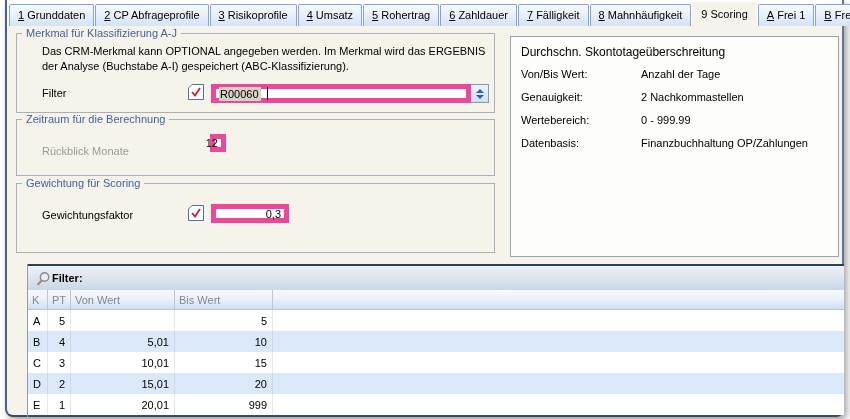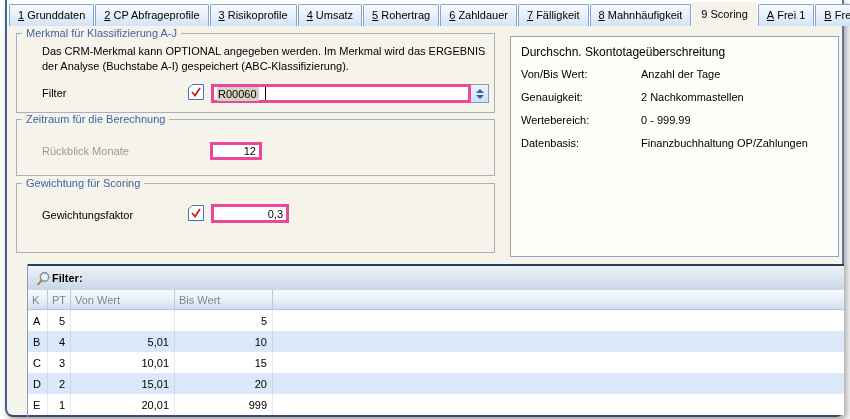--- a/index.html
+++ b/index.html
@@ -23,21 +23,21 @@
   .tab.active .key { text-decoration:none; }
 
   
   .groupbox { position:absolute; border:1px solid #a9b0bc; }
   .groupbox-title { position:absolute; top:-7px; left:5px; background:#f5f3ea; padding:0 4px;
     color:#4162a5; line-height:13px; white-space:nowrap; }
   .gb-label { position:absolute; white-space:nowrap; }
   .gb-label.disabled { color:#9c9c93; }
   .gb-desc { position:absolute; left:25px; top:10px; width:452px; line-height:15px; }
 
-  .xp-input { position:absolute; background:#fff; border:3px solid #ec4899; height:19px;
+  .xp-input { position:absolute; background:#fff; border:5px solid #ec4899; height:19px;
     font-family:inherit; font-size:11px; padding:0 3px; display:flex; align-items:center; }
   .xp-input.num { justify-content:flex-end; }
 
   .sel-text { background:#d6d2c6; padding:1px 2px 1px 1px; }
   .caret { display:inline-block; width:1px; height:13px; background:#000; margin-left:6px; }
 
   
   .checkicon { position:absolute; width:16px; height:16px; }
 
   
@@ -117,21 +117,21 @@
     </div>
     <div class="spinner" style="left:454px; top:50px;">
       <div class="spin-up"></div>
       <div class="spin-down"></div>
     </div>
   </div>
 
   <div class="groupbox" style="left:9px; top:119px; width:479px; height:57px;">
     <div class="groupbox-title">Zeitraum für die Berechnung</div>
     <div class="gb-label disabled" style="left:25px; top:25px;">Rückblick Monate</div>
-    <div class="xp-input num" style="left:193px; top:22px; width:52px; height:18px;">
+    <div class="xp-input num" style="left:193px; top:14px; width:16px; height:18px;">
       <span>12</span>
     </div>
   </div>
 
   <div class="groupbox" style="left:9px; top:183px; width:479px; height:70px;">
     <div class="groupbox-title">Gewichtung für Scoring</div>
     <div class="gb-label" style="left:25px; top:25px;">Gewichtungsfaktor</div>
 
     <svg class="checkicon" style="left:171px; top:21px;" viewBox="0 0 16 16">
       <polygon points="4,0.5 15.5,0.5 15.5,15.5 0.5,15.5 0.5,4" fill="#ffffff" stroke="#4a6fb5" stroke-width="1"></polygon>

